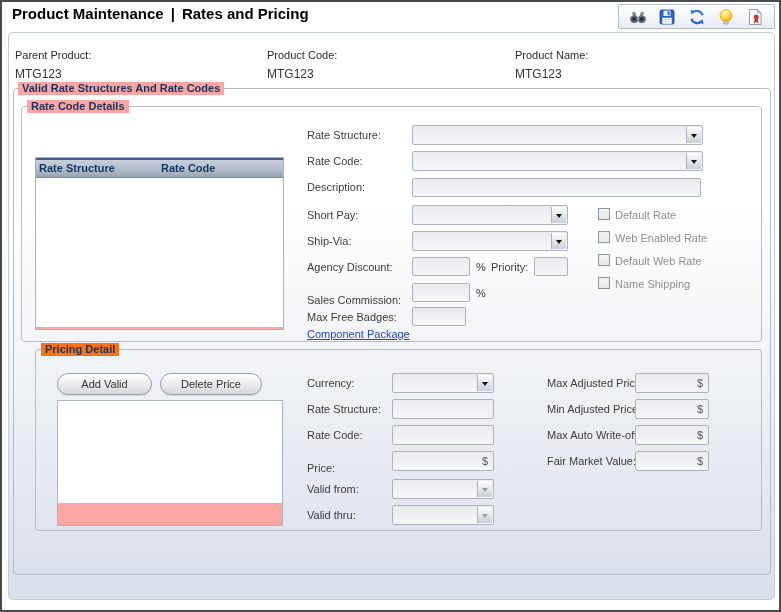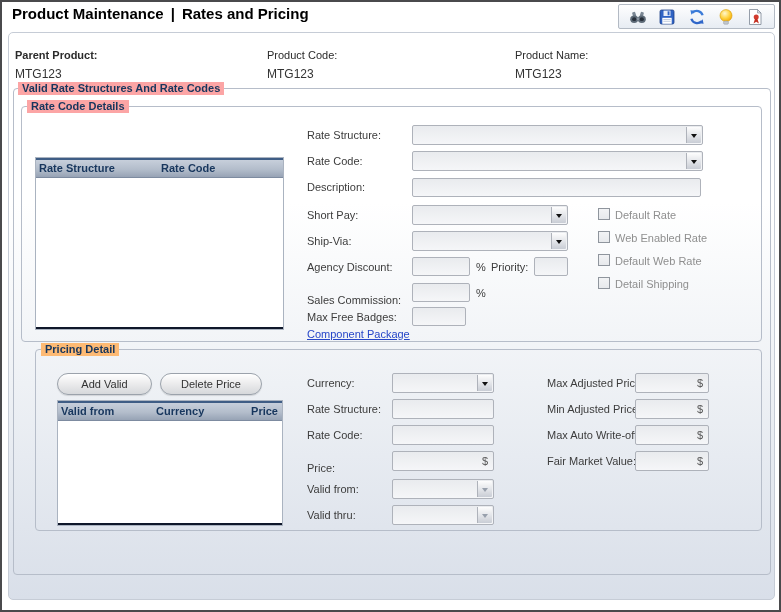--- a/index.html
+++ b/index.html
@@ -27,30 +27,30 @@
   }
   .info-label{font-size:11px;color:#2b2b2b;white-space:nowrap;}
   .info-value{font-size:12px;color:#333;white-space:nowrap;}
   
   .fieldset{position:absolute;border:1px solid #b6bdc9;border-radius:4px;background:transparent;}
   .legend{
     position:absolute;font-size:11px;font-weight:bold;color:#17365d;
     padding:0 4px;white-space:nowrap;line-height:13px;
   }
   .legend.on-white{background:#fca5a5;}
-  .legend.on-gray{background:#fdba74;text-align:right;}
+  .legend.on-gray{background:#f97316;text-align:right;}
   
   .pill-btn{
     position:absolute;height:22px;border:1px solid #9ba2ab;border-radius:11px;
     background:linear-gradient(180deg,#ffffff 0%,#ededee 45%,#d6d8db 100%);
     font-size:11px;color:#333;display:flex;align-items:center;justify-content:center;
     cursor:pointer;box-shadow:0 1px 1px rgba(0,0,0,0.12);white-space:nowrap;
   }
   
-  .grid{position:absolute;border:1px solid #aab3c0;background:#0f172a;}
+  .grid{position:absolute;border:1px solid #aab3c0;background:#fca5a5;}
   .grid-head{
     position:relative;height:20px;border-top:2px solid #3f5d85;border-bottom:1px solid #7d8ba0;
     background:linear-gradient(180deg,#c7cfdb 0%,#b3bdcb 55%,#97a3b5 100%);
   }
   .grid-head .col{position:absolute;top:2px;font-size:11px;font-weight:bold;color:#17365d;white-space:nowrap;}
   .grid-body{position:relative;background:#fff;}
   
   .lbl{position:absolute;font-size:11px;color:#3c3c3c;white-space:nowrap;}
   .field{
     position:absolute;border:1px solid #aeb2ba;border-radius:2px;
@@ -129,21 +129,21 @@
         <path d="M3.5 1.5 h8 l3.5 3.5 v11.5 h-11.5 z" fill="#ffffff" stroke="#7c8694" stroke-width="0.8"></path>
         <path d="M11.5 1.5 l3.5 3.5 h-3.5 z" fill="#d7dde6" stroke="#7c8694" stroke-width="0.6"></path>
         <circle cx="10.2" cy="9" r="2.5" fill="#d23b2e"></circle>
         <path d="M9 10.8 l-1.5 4.6 2.7-1.7 2.7 1.7 -1.5-4.6 z" fill="#c32f22"></path>
       </svg>
     </span>
   </div>
 
   <div class="card"></div>
 
-  <div class="abs info-label" style="left:13px;top:47px;font-weight:bold;">Parent Product:</div>
+  <div class="abs info-label" style="left:13px;top:47px;">Parent Product:</div>
   <div class="abs info-value" style="left:13px;top:65px;">MTG123</div>
   <div class="abs info-label" style="left:265px;top:47px;">Product Code:</div>
   <div class="abs info-value" style="left:265px;top:65px;">MTG123</div>
   <div class="abs info-label" style="left:513px;top:47px;">Product Name:</div>
   <div class="abs info-value" style="left:513px;top:65px;">MTG123</div>
 
   <div class="fieldset" style="left:11px;top:86px;width:758px;height:487px;"></div>
   <div class="legend on-white" style="left:16px;top:80px;">Valid Rate Structures And Rate Codes</div>
 
   <div class="fieldset" style="left:19px;top:104px;width:741px;height:236px;"></div>
@@ -218,34 +218,29 @@
 
   <div class="link" style="left:305px;top:326px;">Component Package</div>
 
   <div class="checkbox" style="left:596px;top:206px;"></div>
   <div class="cb-label" style="left:613px;top:207px;">Default Rate</div>
   <div class="checkbox" style="left:596px;top:229px;"></div>
   <div class="cb-label" style="left:613px;top:230px;">Web Enabled Rate</div>
   <div class="checkbox" style="left:596px;top:252px;"></div>
   <div class="cb-label" style="left:613px;top:253px;">Default Web Rate</div>
   <div class="checkbox" style="left:596px;top:275px;"></div>
-  <div class="cb-label" style="left:613px;top:276px;">Detail Shipping</div>
+  <div class="cb-label" style="left:613px;top:276px;">Name Shipping</div>
 
   <div class="fieldset" style="left:33px;top:347px;width:727px;height:182px;"></div>
   <div class="legend on-gray" style="left:39px;top:341px;">Pricing Detail</div>
 
   <div class="pill-btn" style="left:55px;top:371px;width:95px;">Add Valid</div>
   <div class="pill-btn" style="left:158px;top:371px;width:102px;">Delete Price</div>
 
   <div class="grid" style="left:55px;top:398px;width:226px;height:126px;">
-    <div class="grid-head">
-      <span class="col" style="left:3px;">Valid from</span>
-      <span class="col" style="left:98px;">Currency</span>
-      <span class="col" style="right:4px;">Price</span>
-    </div>
     <div class="grid-body" style="height:102px;"></div>
   </div>
 
   <div class="lbl" style="left:305px;top:375px;">Currency:</div>
   <div class="field" style="left:390px;top:371px;width:102px;height:20px;">
     <span style="position:absolute;left:4px;top:3px;font-size:11px;color:#333;"></span>
     <span class="dd-btn">
         <span class="dd-arrow"></span>
       </span>
   </div>

